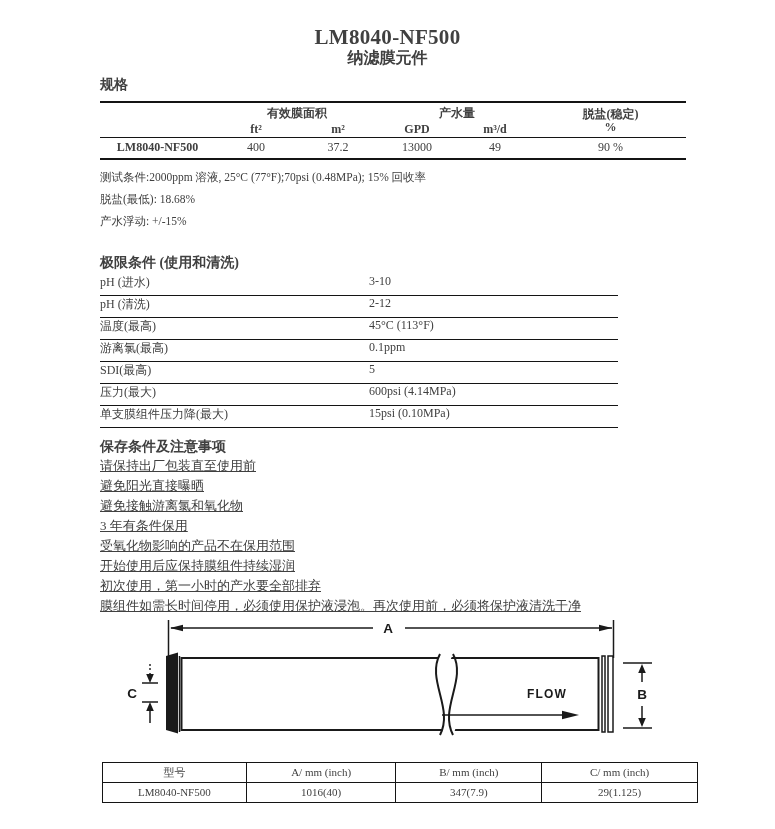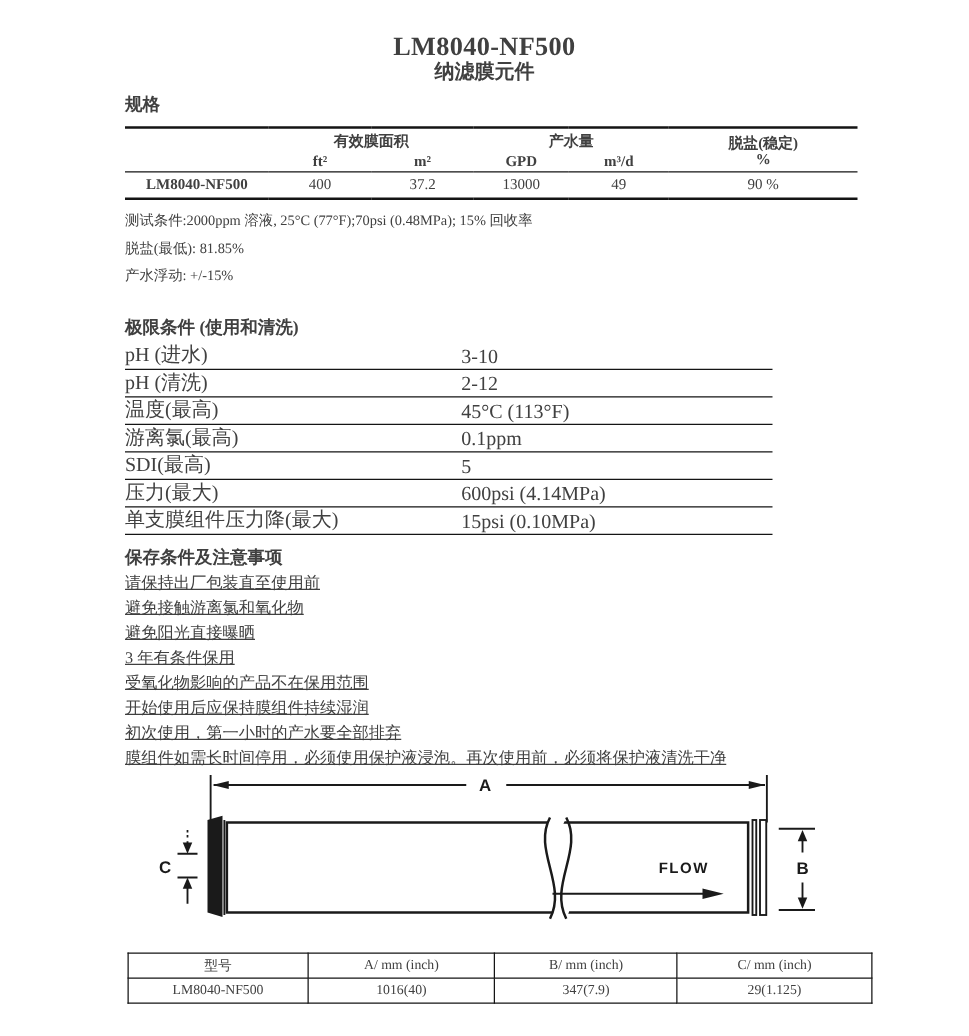--- a/index.html
+++ b/index.html
@@ -26,21 +26,21 @@
   table.spec td.rej { border-bottom:1.6px solid #141414; line-height:13px; padding-top:2px; }
   table.spec tr.r3 td { height:21px; }
   table.spec .b { font-weight:700; }
 
   .notes { margin-top:6px; }
   .note-line { font-size:11.5px; line-height:22px; }
 
   
   .limits-heading { margin-top:22px; }
   .limits { width:518px; margin-top:2px; }
-  .lim-row { display:flex; align-items:flex-end; height:22px; border-bottom:1.7px solid #141414; font-size:16px; }
+  .lim-row { display:flex; align-items:flex-start; height:22px; border-bottom:1.7px solid #141414; font-size:12px; }
   .lim-label { width:269px; }
   .lim-value { flex:1; }
 
   
   .storage-heading { margin-top:10px; }
   .storage-line { font-size:13px; line-height:20px;text-decoration:underline; }
 
   
   .diagram { display:block; margin-top:4px; margin-left:15px; }
   .dline { stroke:#1a1a1a; stroke-width:1.5; fill:none; }
@@ -102,21 +102,21 @@
         <td>37.2</td>
         <td>13000</td>
         <td>49</td>
         <td>90 %</td>
       </tr>
     </tbody>
       </table>
 
     <div class="notes">
       <div class="note-line">测试条件:2000ppm 溶液, 25°C (77°F);70psi (0.48MPa); 15%  回收率</div>
-      <div class="note-line">脱盐(最低): 81.85%</div>
+      <div class="note-line">脱盐(最低): 18.68%</div>
       <div class="note-line">产水浮动: +/-15%</div>
     </div>
 
     <div class="sec-heading limits-heading">极限条件 (使用和清洗)</div>
 
     <div class="limits">
       <div class="lim-row">
         <span class="lim-label">pH (进水)</span>
         <span class="lim-value">3-10</span>
       </div>
@@ -142,22 +142,22 @@
       </div>
       <div class="lim-row">
         <span class="lim-label">单支膜组件压力降(最大)</span>
         <span class="lim-value">15psi (0.10MPa)</span>
       </div>
     </div>
 
     <div class="sec-heading storage-heading">保存条件及注意事项</div>
     <div>
       <div class="storage-line">请保持出厂包装直至使用前</div>
+      <div class="storage-line">避免阳光直接曝晒</div>
       <div class="storage-line">避免接触游离氯和氧化物</div>
-      <div class="storage-line">避免阳光直接曝晒</div>
       <div class="storage-line">3 年有条件保用</div>
       <div class="storage-line">受氧化物影响的产品不在保用范围</div>
       <div class="storage-line">开始使用后应保持膜组件持续湿润</div>
       <div class="storage-line">初次使用，第一小时的产水要全部排弃</div>
       <div class="storage-line">膜组件如需长时间停用，必须使用保护液浸泡。再次使用前，必须将保护液清洗干净</div>
     </div>
 
     <svg class="diagram" width="560" height="130" viewBox="0 0 560 130">
 
       <g>

